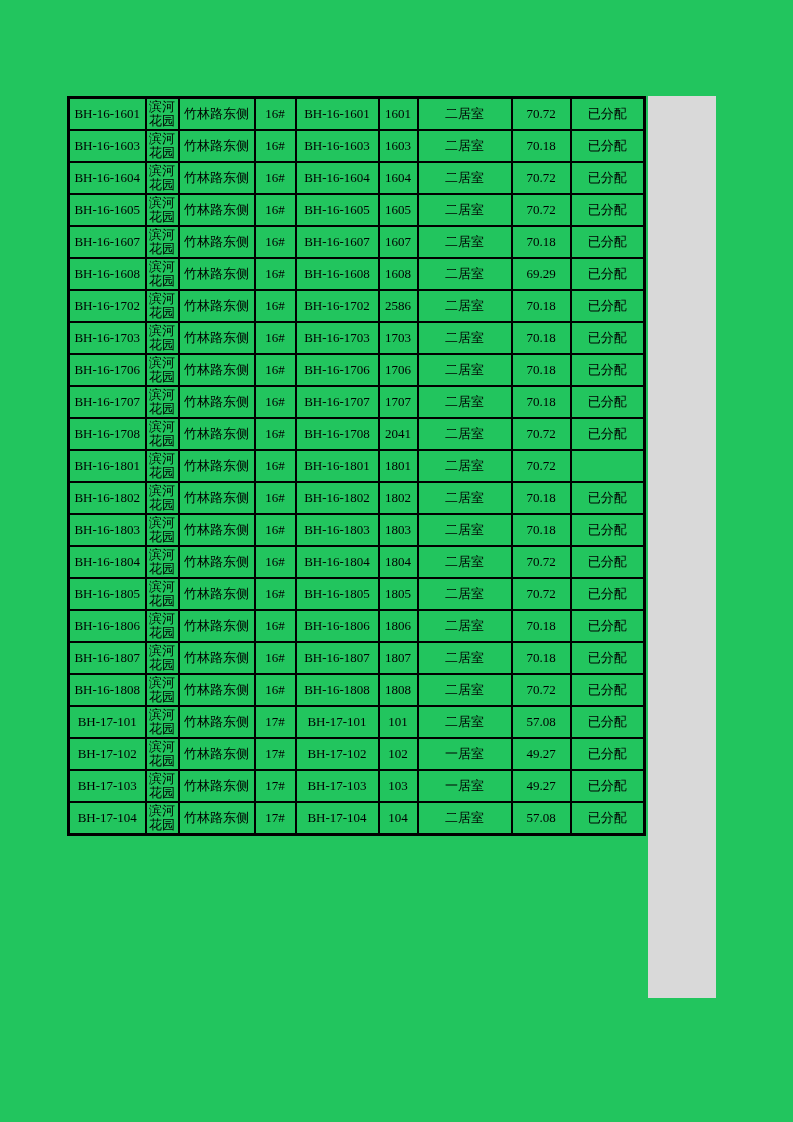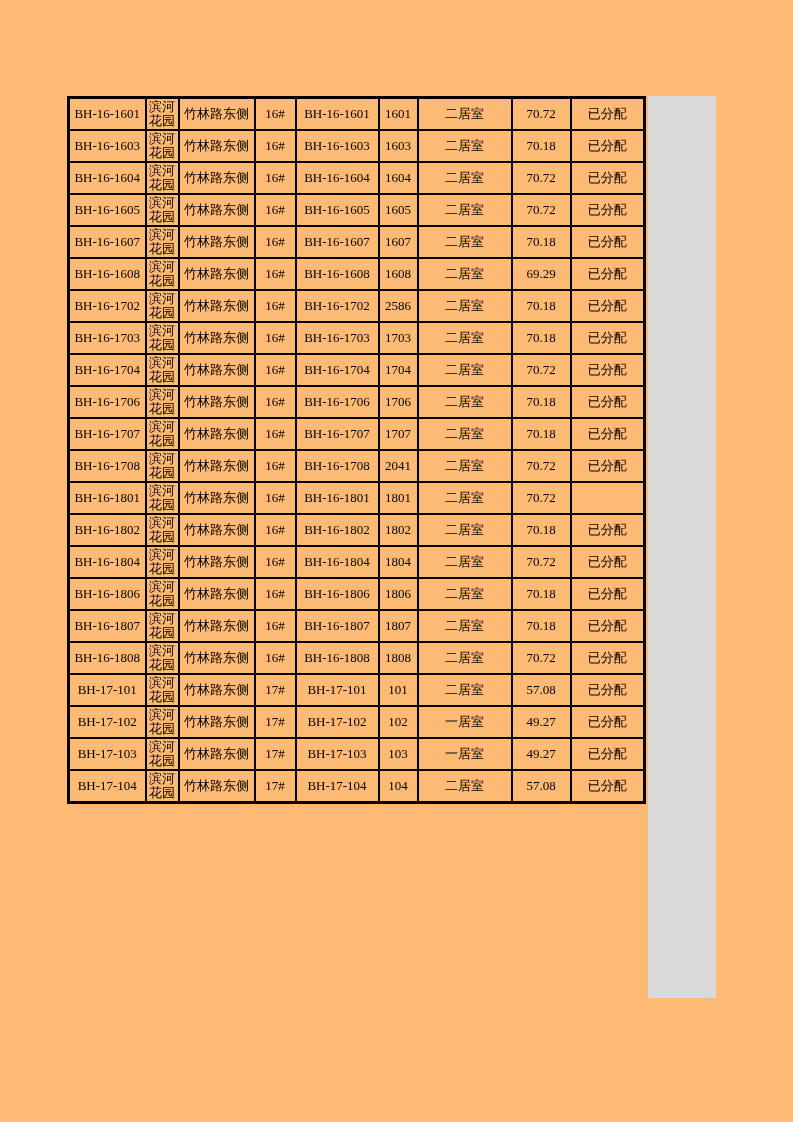--- a/index.html
+++ b/index.html
@@ -39,21 +39,21 @@
   td.col-room     { text-align: left; padding-left: 3px; }
   .margin-shade {
     position: absolute;
     left: 648px; top: 96px;
     width: 68px; height: 902px;
   }
 </style>
 </head>
 <body>
 
-<div class="page" style="background: #fdba74;">
+<div class="page" style="background: #22c55e;">
   <table class="grid">
     <colgroup>
       <col style="width:77px">
       <col style="width:33px">
       <col style="width:76px">
       <col style="width:41px">
       <col style="width:83px">
       <col style="width:39px">
       <col style="width:94px">
       <col style="width:59px">
@@ -142,31 +142,20 @@
           <td class="col-community">滨河花园</td>
           <td class="col-location">竹林路东侧</td>
           <td class="col-building">16#</td>
           <td class="col-unit">BH-16-1703</td>
           <td class="col-room">1703</td>
           <td class="col-type">二居室</td>
           <td class="col-area">70.18</td>
           <td class="col-status">已分配</td>
         </tr>
         <tr>
-          <td class="col-id">BH-16-1704</td>
-          <td class="col-community">滨河花园</td>
-          <td class="col-location">竹林路东侧</td>
-          <td class="col-building">16#</td>
-          <td class="col-unit">BH-16-1704</td>
-          <td class="col-room">1704</td>
-          <td class="col-type">二居室</td>
-          <td class="col-area">70.72</td>
-          <td class="col-status">已分配</td>
-        </tr>
-        <tr>
           <td class="col-id">BH-16-1706</td>
           <td class="col-community">滨河花园</td>
           <td class="col-location">竹林路东侧</td>
           <td class="col-building">16#</td>
           <td class="col-unit">BH-16-1706</td>
           <td class="col-room">1706</td>
           <td class="col-type">二居室</td>
           <td class="col-area">70.18</td>
           <td class="col-status">已分配</td>
         </tr>
@@ -208,26 +197,48 @@
           <td class="col-community">滨河花园</td>
           <td class="col-location">竹林路东侧</td>
           <td class="col-building">16#</td>
           <td class="col-unit">BH-16-1802</td>
           <td class="col-room">1802</td>
           <td class="col-type">二居室</td>
           <td class="col-area">70.18</td>
           <td class="col-status">已分配</td>
         </tr>
         <tr>
+          <td class="col-id">BH-16-1803</td>
+          <td class="col-community">滨河花园</td>
+          <td class="col-location">竹林路东侧</td>
+          <td class="col-building">16#</td>
+          <td class="col-unit">BH-16-1803</td>
+          <td class="col-room">1803</td>
+          <td class="col-type">二居室</td>
+          <td class="col-area">70.18</td>
+          <td class="col-status">已分配</td>
+        </tr>
+        <tr>
           <td class="col-id">BH-16-1804</td>
           <td class="col-community">滨河花园</td>
           <td class="col-location">竹林路东侧</td>
           <td class="col-building">16#</td>
           <td class="col-unit">BH-16-1804</td>
           <td class="col-room">1804</td>
+          <td class="col-type">二居室</td>
+          <td class="col-area">70.72</td>
+          <td class="col-status">已分配</td>
+        </tr>
+        <tr>
+          <td class="col-id">BH-16-1805</td>
+          <td class="col-community">滨河花园</td>
+          <td class="col-location">竹林路东侧</td>
+          <td class="col-building">16#</td>
+          <td class="col-unit">BH-16-1805</td>
+          <td class="col-room">1805</td>
           <td class="col-type">二居室</td>
           <td class="col-area">70.72</td>
           <td class="col-status">已分配</td>
         </tr>
         <tr>
           <td class="col-id">BH-16-1806</td>
           <td class="col-community">滨河花园</td>
           <td class="col-location">竹林路东侧</td>
           <td class="col-building">16#</td>
           <td class="col-unit">BH-16-1806</td>

